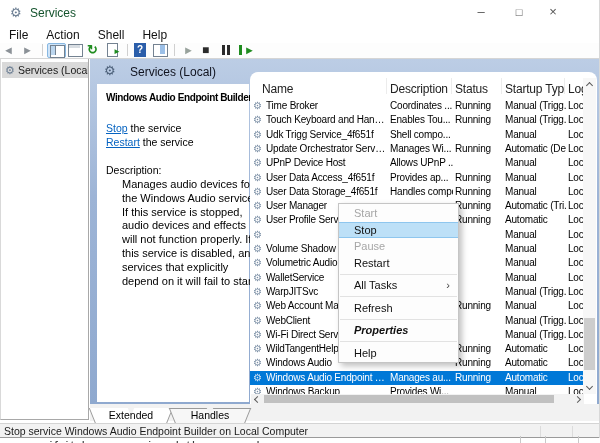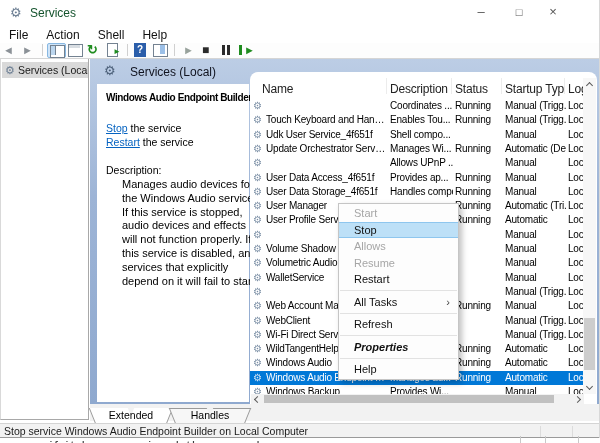--- a/index.html
+++ b/index.html
@@ -190,51 +190,53 @@
       <span class="col-head" id="ch-startup">Startup Type</span>
       <span class="col-head" id="ch-logon">Log On As</span>
       <div class="hsepline" style="left:136px"></div>
       <div class="hsepline" style="left:201px"></div>
       <div class="hsepline" style="left:251px"></div>
       <div class="hsepline" style="left:314px"></div>
 
       <div id="rows">
           <div class="row" style="top: 0px;">
             <span class="svc-icon">⚙</span>
+            <span class="cell c-name">Time Broker</span>
             <span class="cell c-desc">Coordinates ...</span>
             <span class="cell c-status">Running</span>
             <span class="cell c-startup">Manual (Trigg...</span>
             <span class="cell c-logon">Loc</span>
           </div>
           <div class="row" style="top: 14.3px;">
             <span class="svc-icon">⚙</span>
             <span class="cell c-name">Touch Keyboard and Handw...</span>
             <span class="cell c-desc">Enables Tou...</span>
             <span class="cell c-status">Running</span>
             <span class="cell c-startup">Manual (Trigg...</span>
             <span class="cell c-logon">Loc</span>
           </div>
           <div class="row" style="top: 28.6px;">
             <span class="svc-icon">⚙</span>
-            <span class="cell c-name">Udk User Service_4f651f</span>
+            <span class="cell c-name">Udk Trigg Service_4f651f</span>
             <span class="cell c-desc">Shell compo...</span>
             <span class="cell c-status"></span>
             <span class="cell c-startup">Manual</span>
             <span class="cell c-logon">Loc</span>
           </div>
           <div class="row" style="top: 42.9px;">
             <span class="svc-icon">⚙</span>
             <span class="cell c-name">Update Orchestrator Service</span>
             <span class="cell c-desc">Manages Wi...</span>
             <span class="cell c-status">Running</span>
             <span class="cell c-startup">Automatic (De...</span>
             <span class="cell c-logon">Loc</span>
           </div>
           <div class="row" style="top: 57.2px;">
             <span class="svc-icon">⚙</span>
+            <span class="cell c-name">UPnP Device Host</span>
             <span class="cell c-desc">Allows UPnP ...</span>
             <span class="cell c-status"></span>
             <span class="cell c-startup">Manual</span>
             <span class="cell c-logon">Loc</span>
           </div>
           <div class="row" style="top: 71.5px;">
             <span class="svc-icon">⚙</span>
             <span class="cell c-name">User Data Access_4f651f</span>
             <span class="cell c-desc">Provides ap...</span>
             <span class="cell c-status">Running</span>
@@ -291,20 +293,21 @@
           <div class="row" style="top: 171.6px;">
             <span class="svc-icon">⚙</span>
             <span class="cell c-name">WalletService</span>
             <span class="cell c-desc"></span>
             <span class="cell c-status"></span>
             <span class="cell c-startup">Manual</span>
             <span class="cell c-logon">Loc</span>
           </div>
           <div class="row" style="top: 185.9px;">
             <span class="svc-icon">⚙</span>
+            <span class="cell c-name">WarpJITSvc</span>
             <span class="cell c-desc"></span>
             <span class="cell c-status"></span>
             <span class="cell c-startup">Manual (Trigg...</span>
             <span class="cell c-logon">Loc</span>
           </div>
           <div class="row" style="top: 200.2px;">
             <span class="svc-icon">⚙</span>
             <span class="cell c-name">Web Account Manager</span>
             <span class="cell c-desc"></span>
             <span class="cell c-status">Running</span>
@@ -370,22 +373,21 @@
         <span class="chev lft"></span>
         <div id="hsb-thumb"></div>
         <span class="chev rgt"></span>
       </div>
     </div>
   </div>
 
   <div id="ctx-menu">
       <div class="ctx-item disabled"><span>Start</span></div>
       <div class="ctx-item highlighted"><span>Stop</span></div>
-      <div class="ctx-item disabled"><span>Allows</span></div>
-      <div class="ctx-item disabled"><span>Resume</span></div>
+      <div class="ctx-item disabled"><span>Pause</span></div>
       <div class="ctx-item "><span>Restart</span></div>
       <div class="ctx-sep"></div>
       <div class="ctx-item "><span>All Tasks</span><span class="ctx-arrow">›</span></div>
       <div class="ctx-sep"></div>
       <div class="ctx-item "><span>Refresh</span></div>
       <div class="ctx-sep"></div>
       <div class="ctx-item bold"><span>Properties</span></div>
       <div class="ctx-sep"></div>
       <div class="ctx-item "><span>Help</span></div>
     </div>

